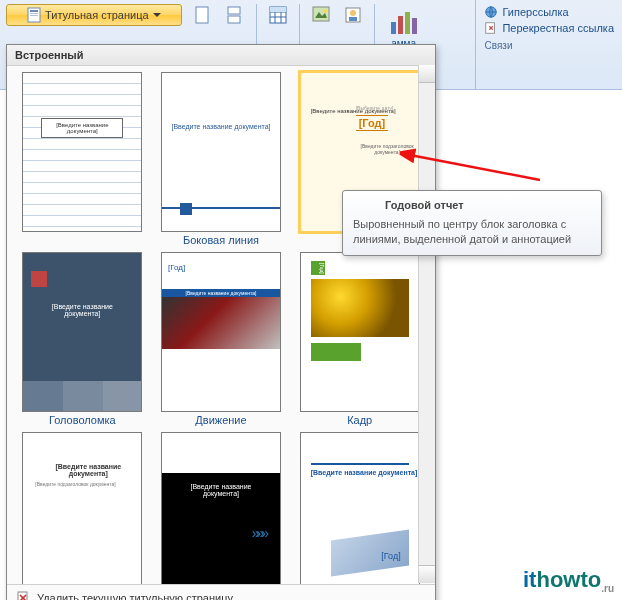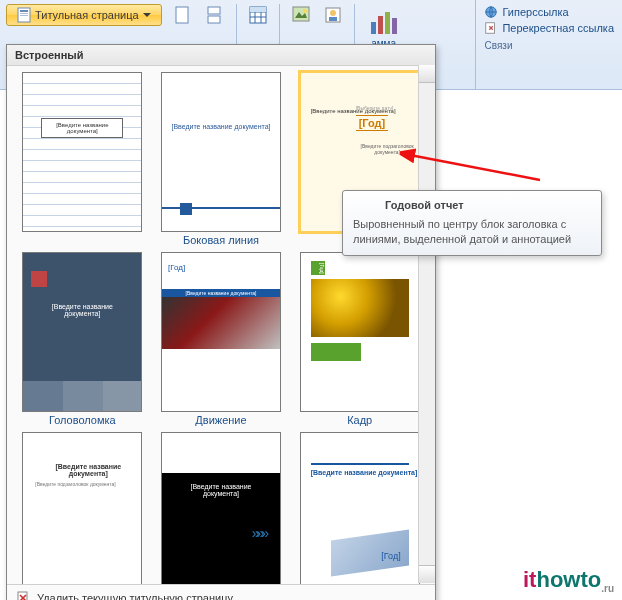--- a/index.html
+++ b/index.html
@@ -16,21 +16,21 @@
   background: linear-gradient(to bottom, #e8eff9 0%, #dce8f7 100%);
   height: 90px;
   display: flex;
   position: relative;
   border-bottom: 1px solid #a9bfdc;
 }
 .ribbon-btn {
   background: linear-gradient(to bottom, #ffe9a3 0%, #ffd666 50%, #ffca3d 50%, #ffdf8a 100%);
   border: 1px solid #c19b2e;
   border-radius: 3px;
-  padding: 2px 10px;
+  padding: 2px 20px;
   display: inline-flex;
   align-items: center;
   height: 22px;
   margin: 4px 0 0 6px;
   color: #3b3b3b;
   cursor: pointer;
 }
 .ribbon-btn .dd { margin-left: 4px; border-left:4px solid transparent;border-right:4px solid transparent;border-top:4px solid #3b3b3b; }
 .toolbar-icons {
   display: flex;
@@ -162,21 +162,21 @@
 }
 
 .watermark {
   position:absolute;
   bottom: 6px;
   right: 8px;
   font-size: 22px;
   font-weight: bold;
   z-index: 5;
 }
-.watermark .it { color:#be185d; }
+.watermark .it { color:#0369a1; }
 .watermark .howto { color:#0f766e;font-weight:bold; }
 .watermark .ru { font-size:10px;color:#888;vertical-align:sub; }
 </style>
 </head>
 <body>
 
 <div class="ribbon">
   <div>
     <div class="ribbon-btn">
       <svg width="14" height="16" viewBox="0 0 14 16">

